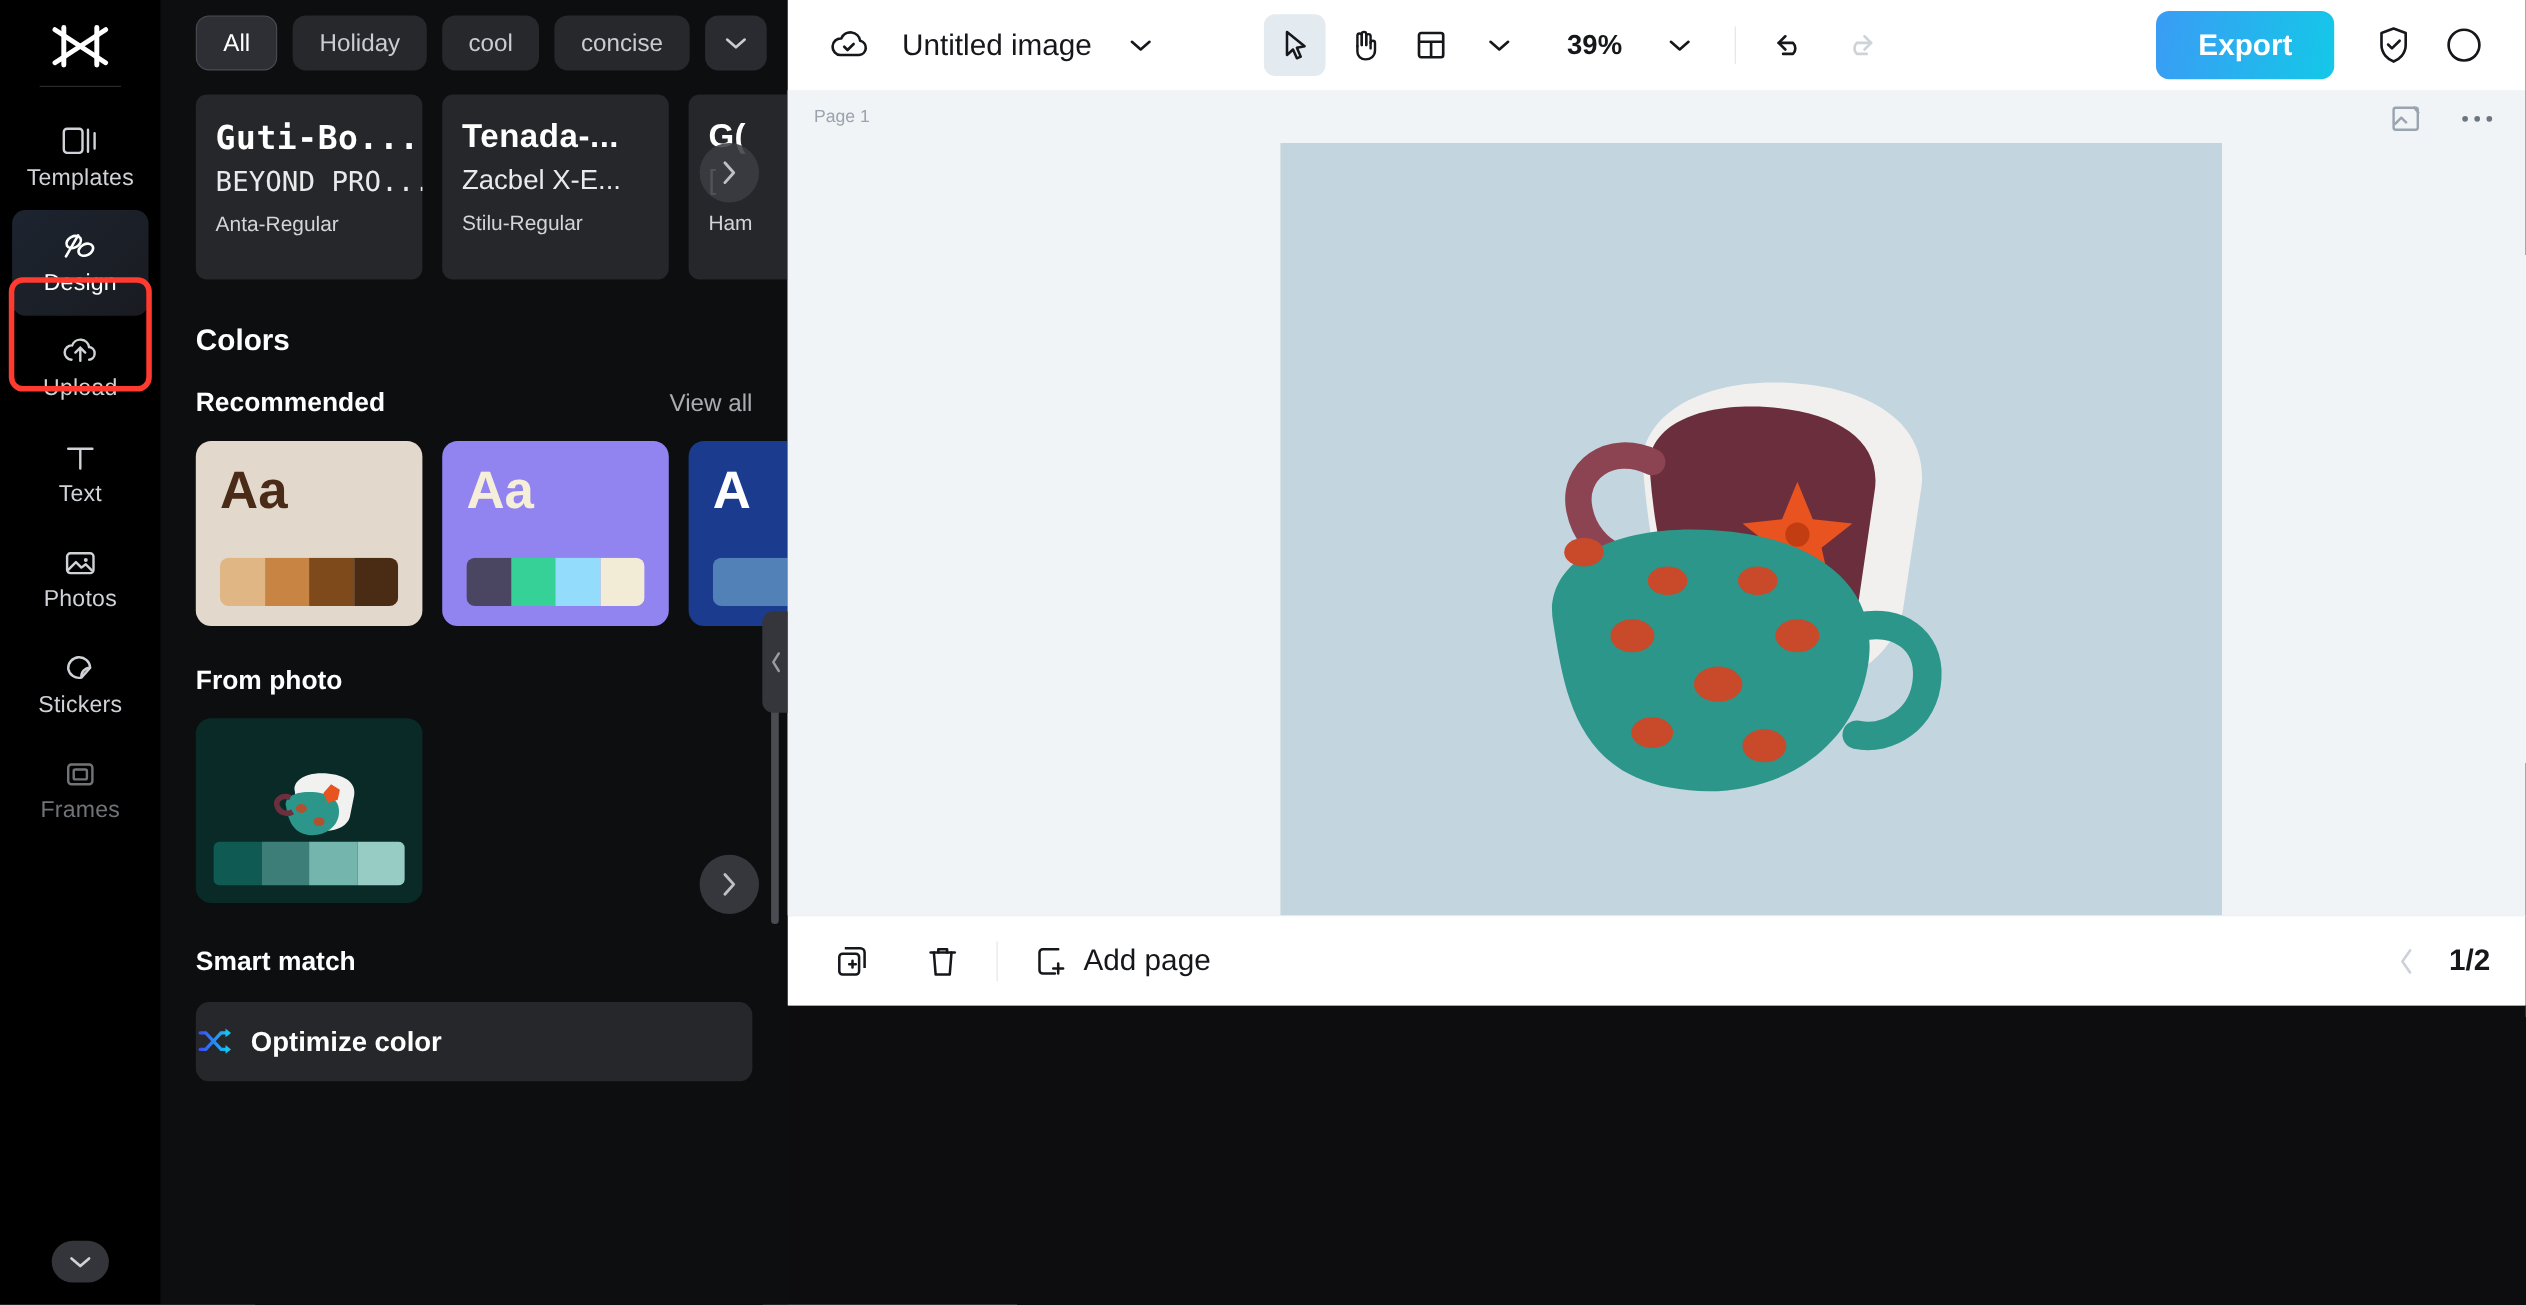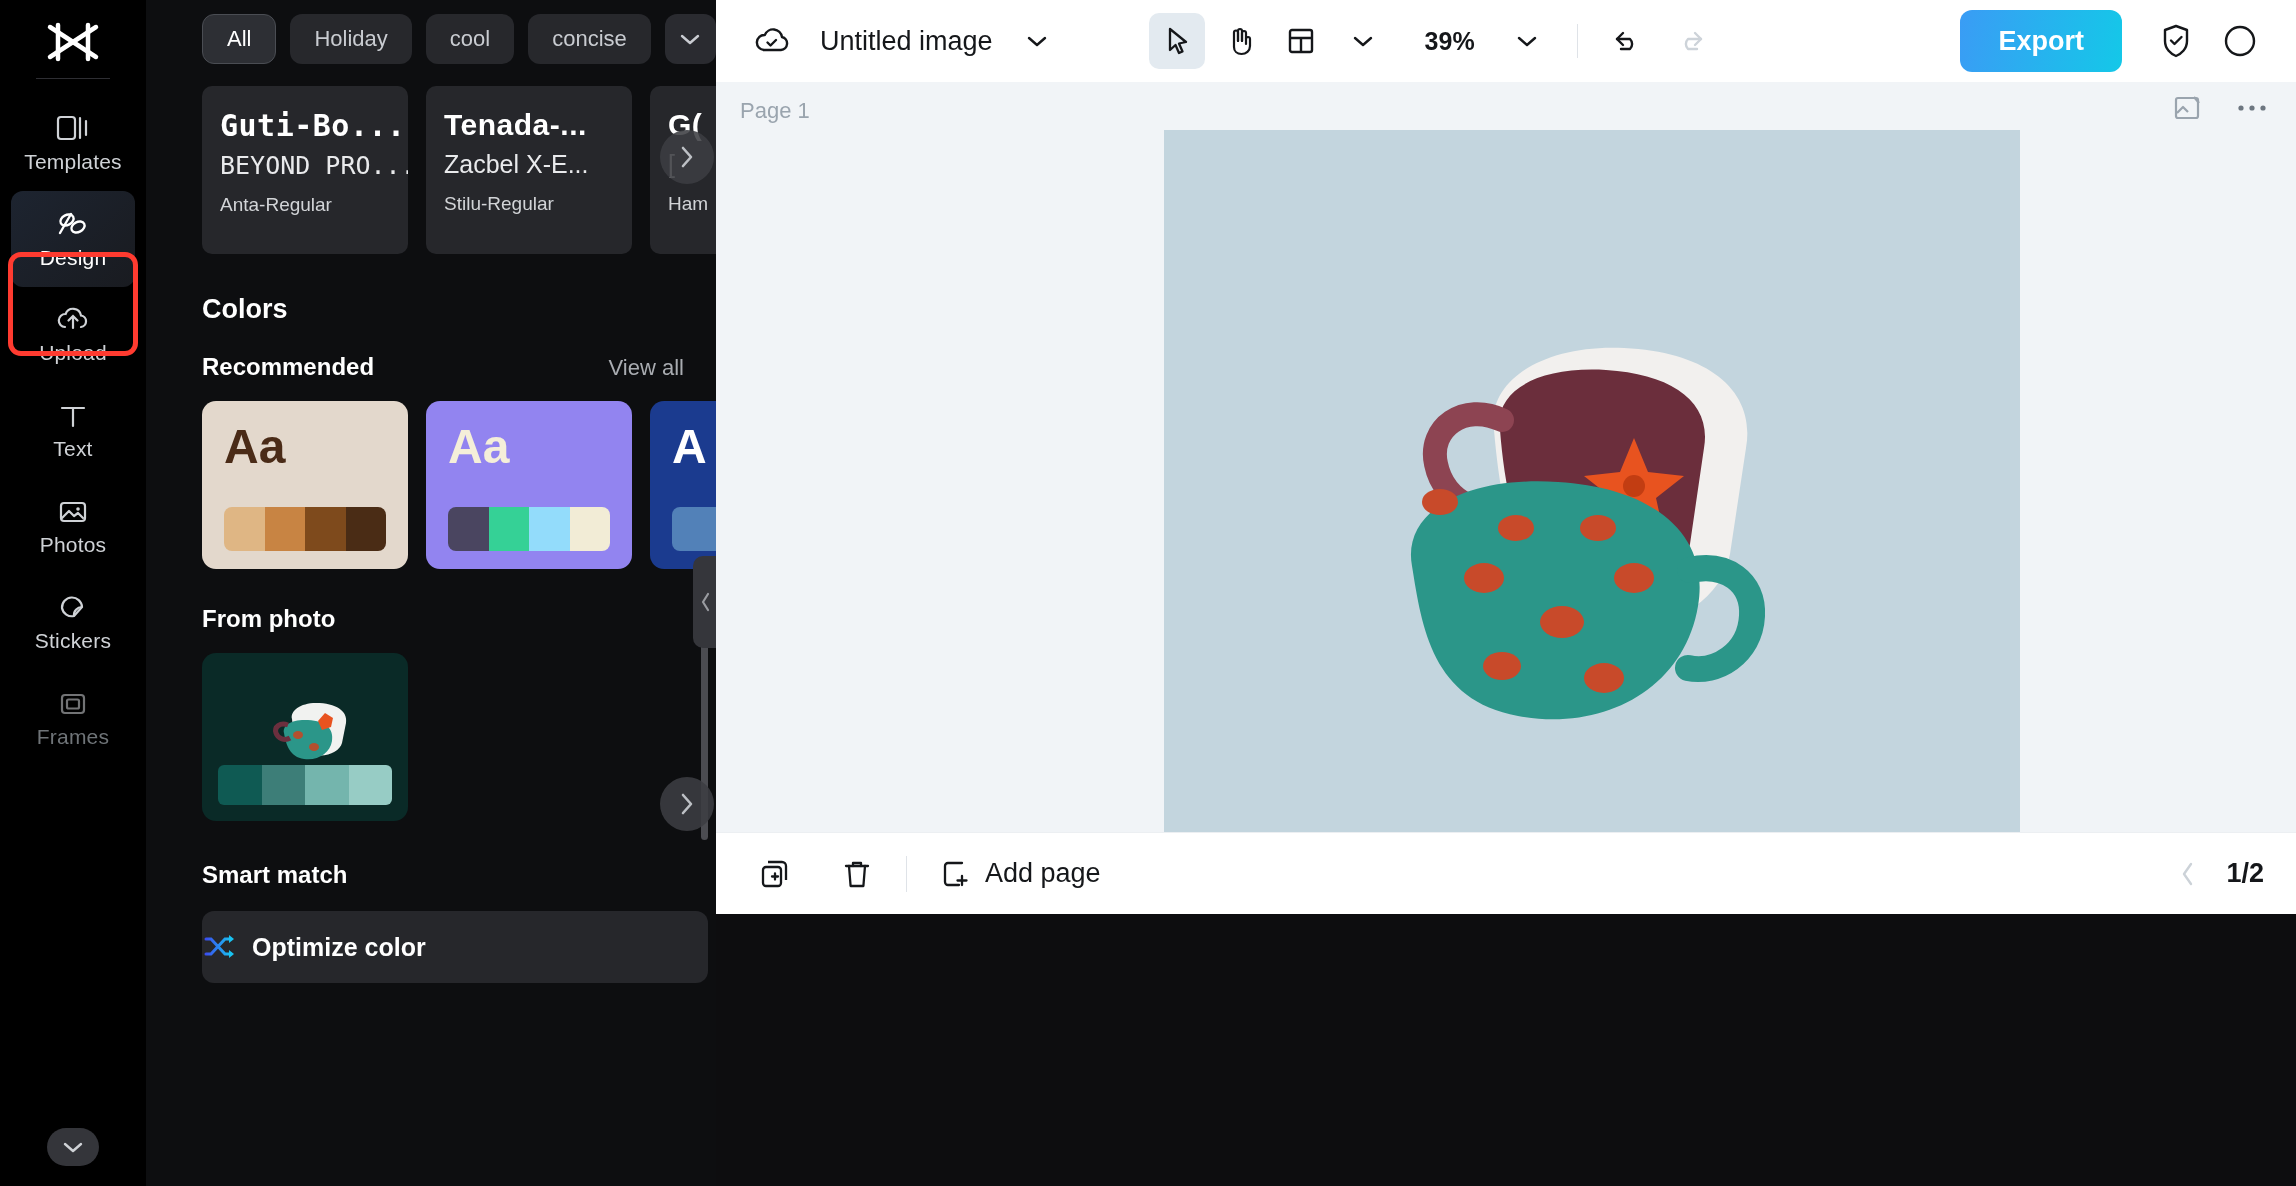--- a/index.html
+++ b/index.html
@@ -35,21 +35,21 @@
   }
   .rail-more {
     width: 52px; height: 38px; border-radius: 19px; background: #34353a;
     display:flex; align-items:center; justify-content:center; cursor:pointer;
     position:absolute; left: 47px; bottom: 20px;
   }
 
   
   .panel {
     width: 570px; flex: 0 0 570px; height: 1186px; background: #0d0e10;
-    position: relative; overflow: hidden; padding-left: 24px;
+    position: relative; overflow: hidden;
   }
   .chips { display: flex; gap: 14px; padding: 14px 0 0 32px; align-items: center; }
   .chip {
     height: 50px; padding: 0 24px; border-radius: 12px; background: #27282c;
     color: #c9ccd1; font-size: 22px; display: flex; align-items: center;
     white-space: nowrap; cursor: pointer;
   }
   .chip.sel { background: #2d2f34; color: #fff; border: 1px solid #4a4d53; }
   .chip.arrow { width: 56px; padding: 0; justify-content: center; background:#2a2b30; }
 
@@ -135,21 +135,21 @@
   .vdiv { width: 1px; height: 34px; background: #dfe3e8; margin: 0 16px; }
   .export-btn {
     height: 62px; padding: 0 38px; border-radius: 12px;
     background: linear-gradient(100deg,#3a9cf5 0%,#14c8e8 100%);
     color:#fff; font-size: 27px; font-weight: 700;
     display:flex; align-items:center; justify-content:center; cursor:pointer;
   }
 
   .canvas-wrap { flex: 1 1 auto; background: #f1f4f7; position: relative; overflow: hidden; }
   .page-label {
-    position: absolute; left: 24px; top: 16px; font-size: 22px; color: #9aa4ae;
+    position: absolute; left: 24px; top: 16px; font-size: 16px; color: #9aa4ae;
   }
   .page-tools { position: absolute; right: 28px; top: 12px; display:flex; align-items:center; gap: 34px; }
   .artboard {
     position: absolute; left: 448px; top: 48px; width: 856px; height: 840px;
     background: #c3d5de;
   }
 
   .bottombar {
     height: 82px; flex: 0 0 82px; background: #fff; display:flex; align-items:center;
     padding: 0 32px; border-top: 1px solid #eceff2;

